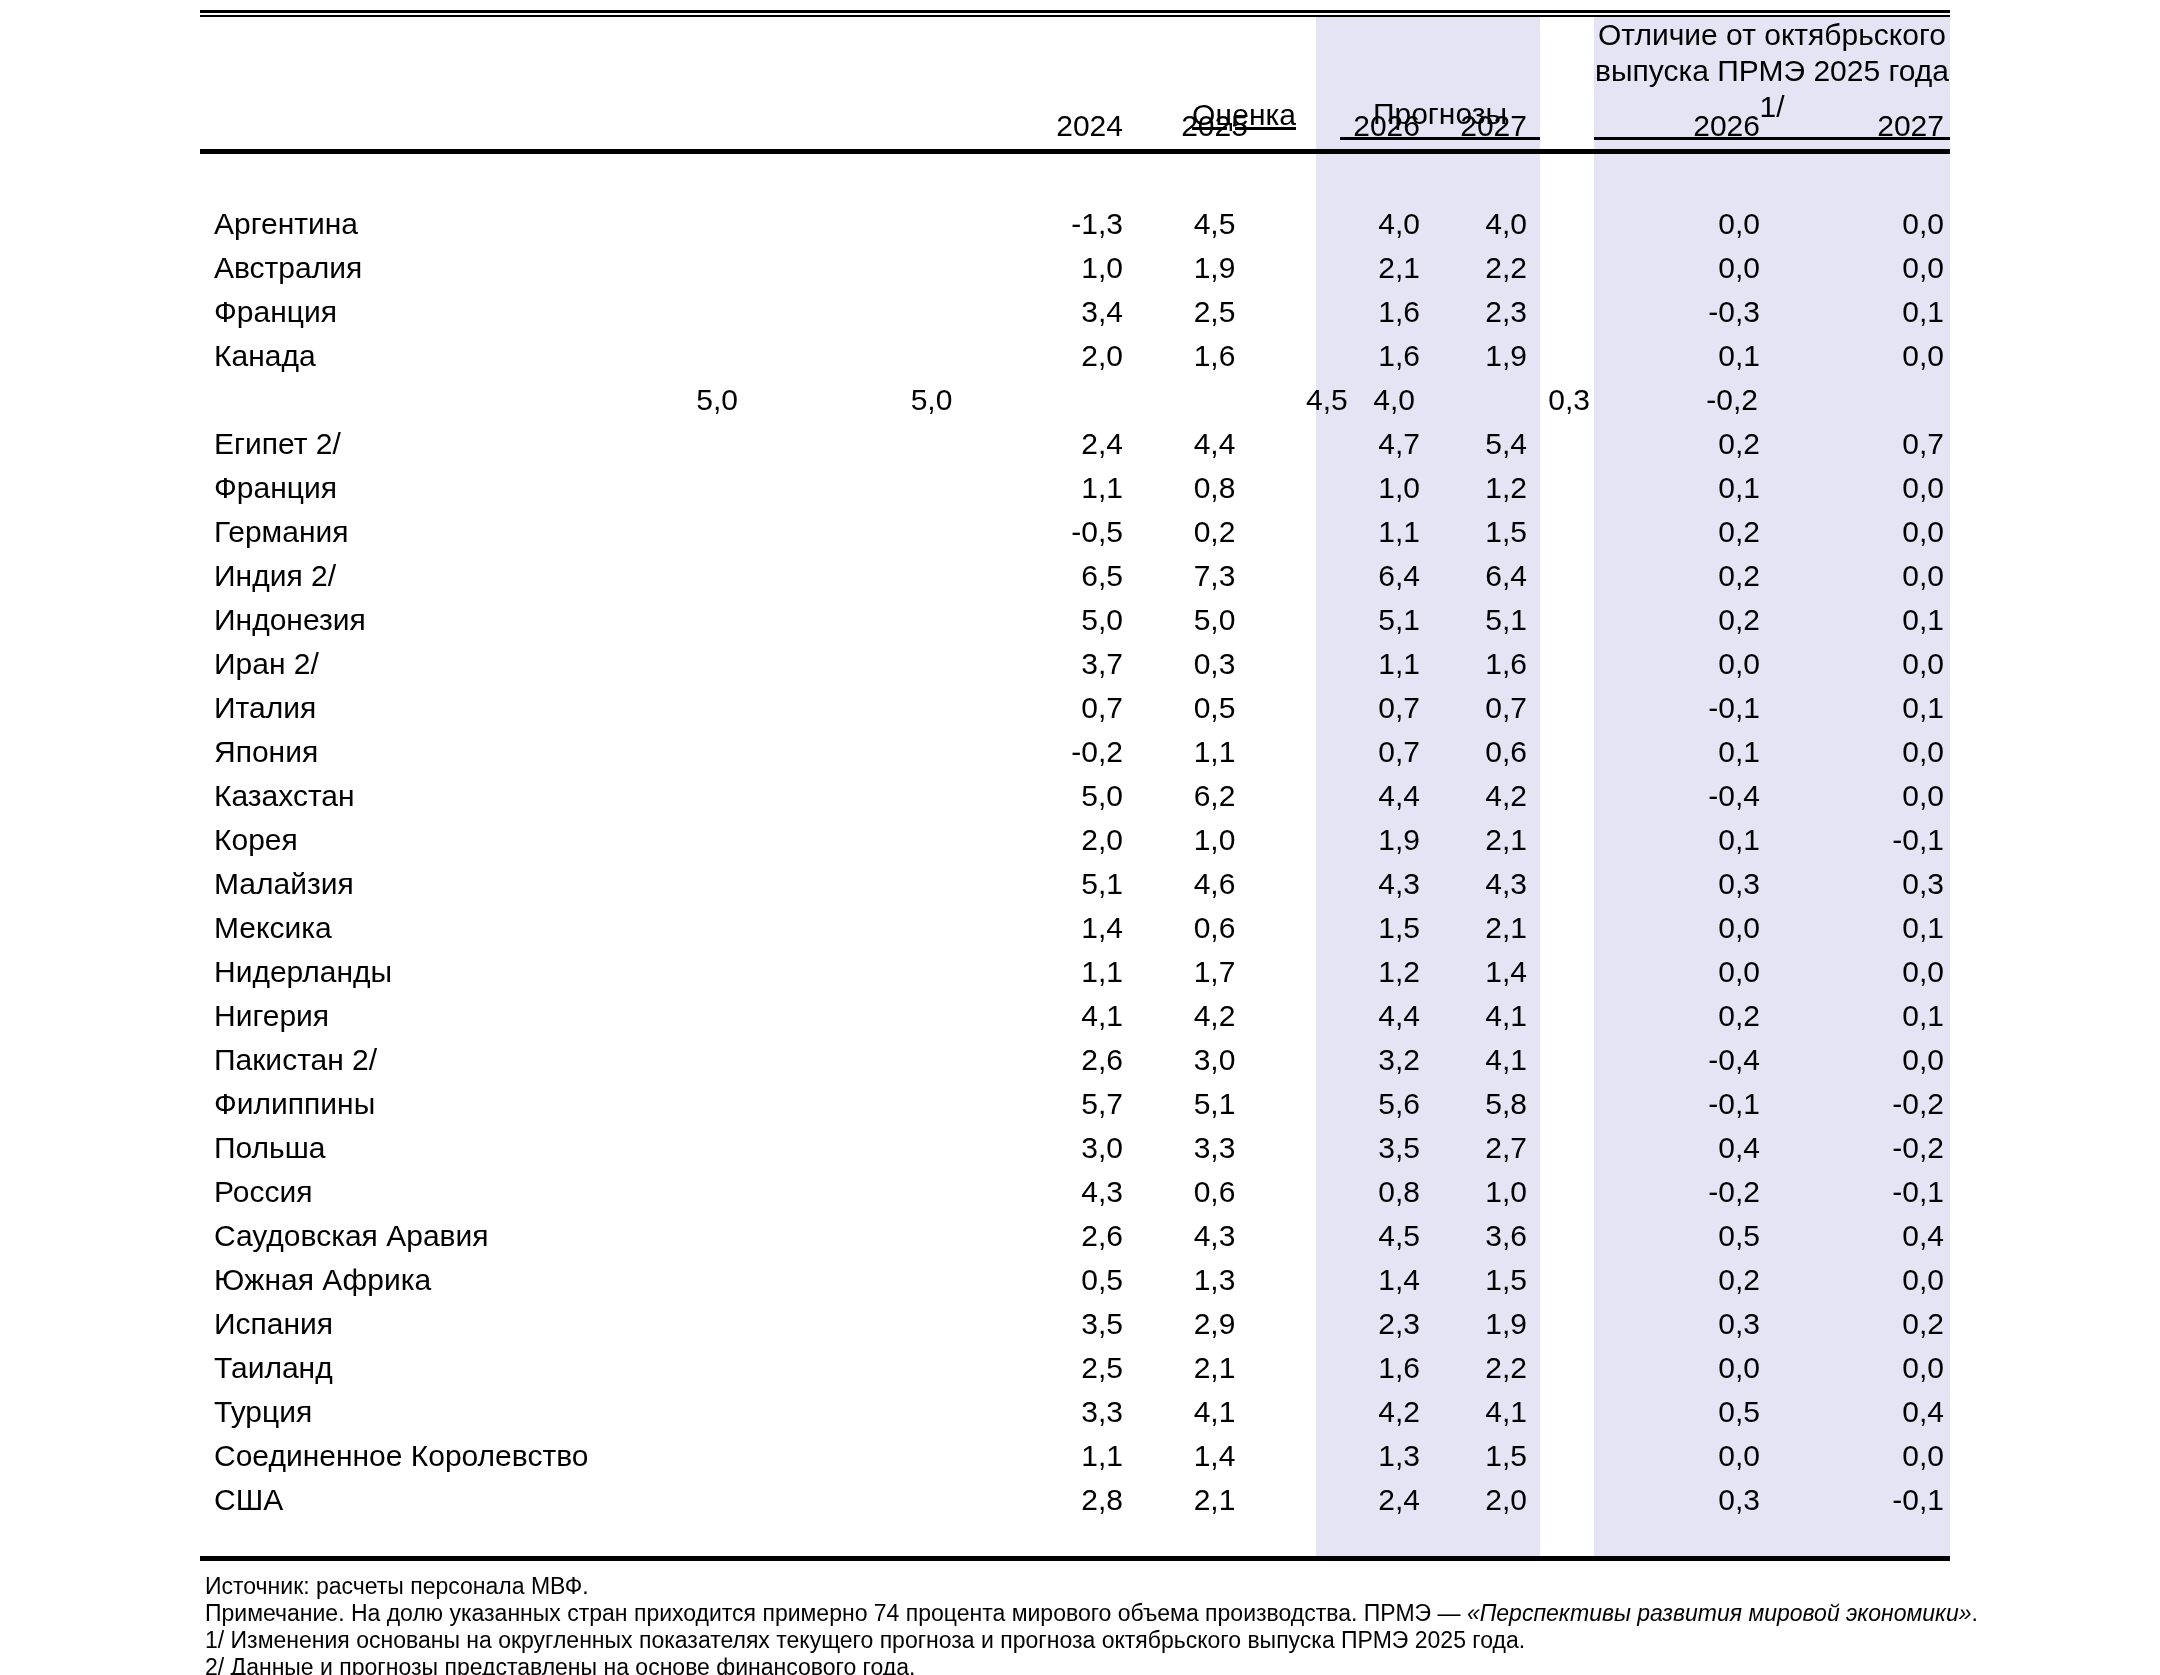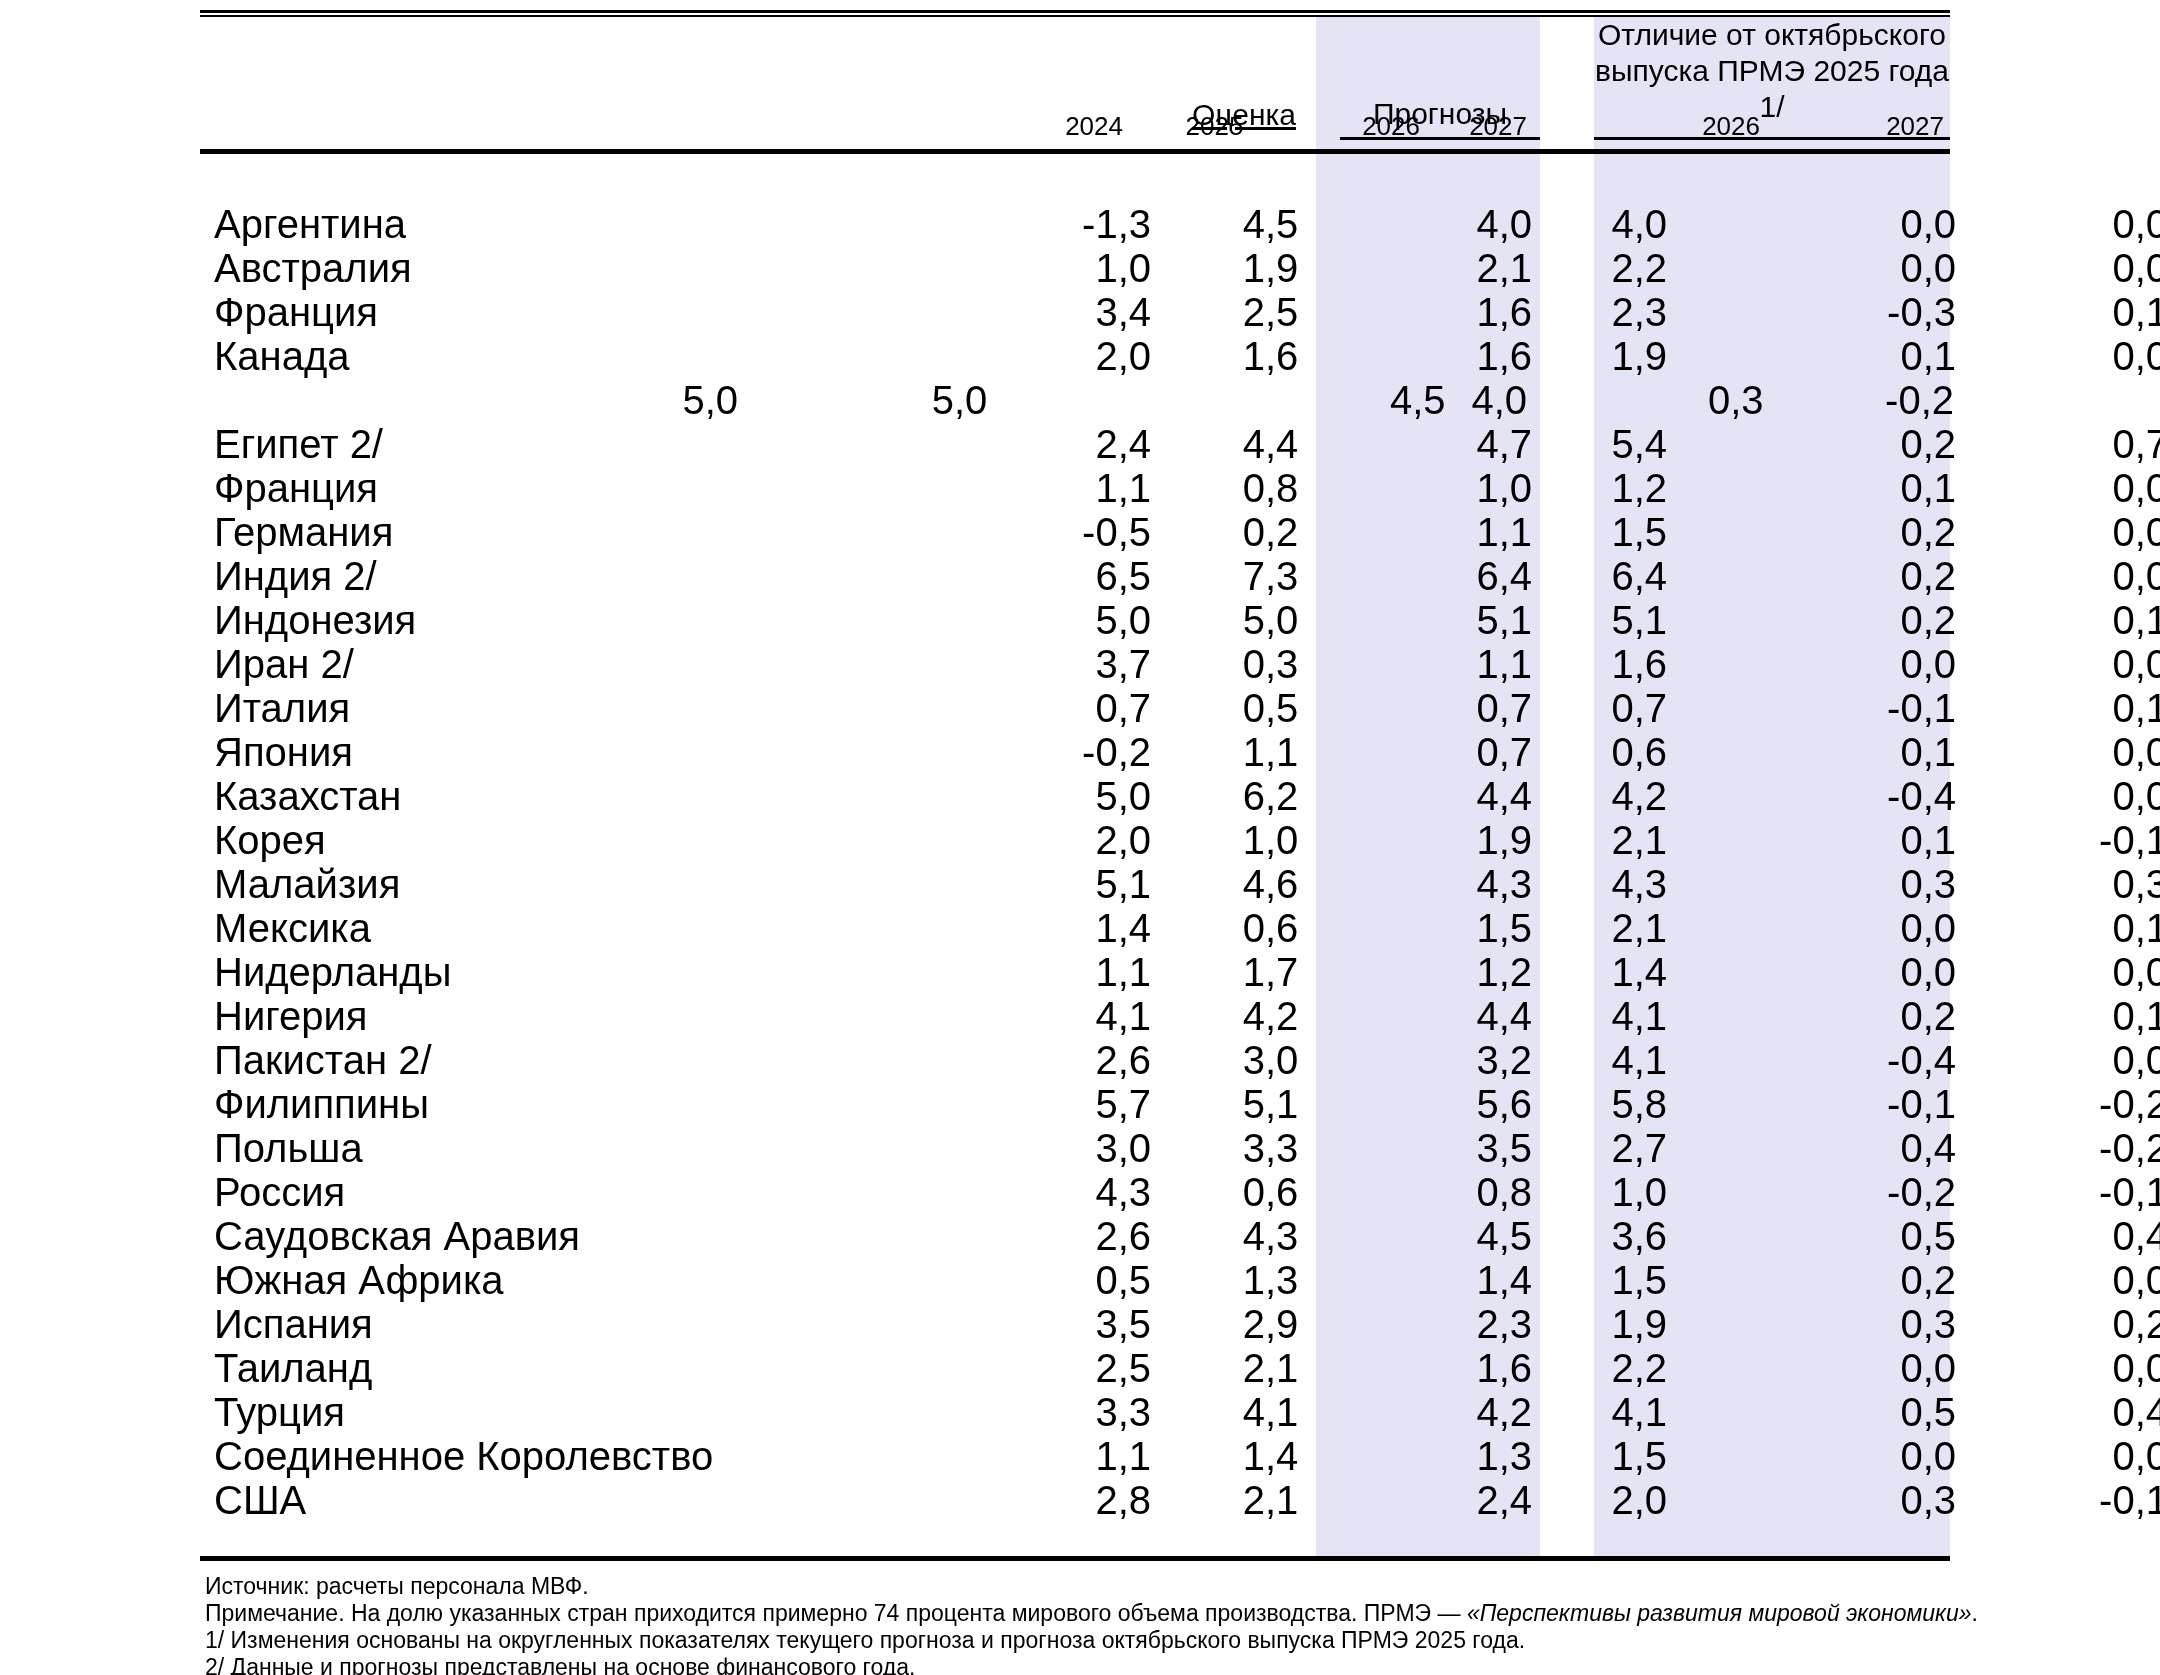--- a/index.html
+++ b/index.html
@@ -56,24 +56,24 @@
     border-bottom: 3px solid #000;
     margin-left: 24px;
   }
   .hdr-diff {
     grid-column: 8 / 10;
     text-align: center;
     line-height: 36px;
     padding-bottom: 12px;
     border-bottom: 3px solid #000;
   }
-  .hdr-years { height: 46px; align-items: center; font-size: 26px; }
+  .hdr-years { height: 46px; align-items: center; font-size: 30px; }
 
   .rows { position: relative; z-index: 1; padding-top: 48px; padding-bottom: 34px; }
-  .row { height: 44px; align-items: center; font-size: 40px; gap: 28px; }
+  .row { height: 44px; align-items: center; font-size: 30px; }
   .cell-name { text-align: left; padding-left: 14px; white-space: nowrap; }
   .num { text-align: right; }
   
   .col-2024 { padding-right: 2px; }
   .col-2025 { padding-right: 2px; text-align: center; }
   .col-f26  { padding-right: 8px; }
   .col-f27  { padding-right: 13px; }
   .col-d26  { padding-right: 4px; }
   .col-d27  { padding-right: 6px; }
 

